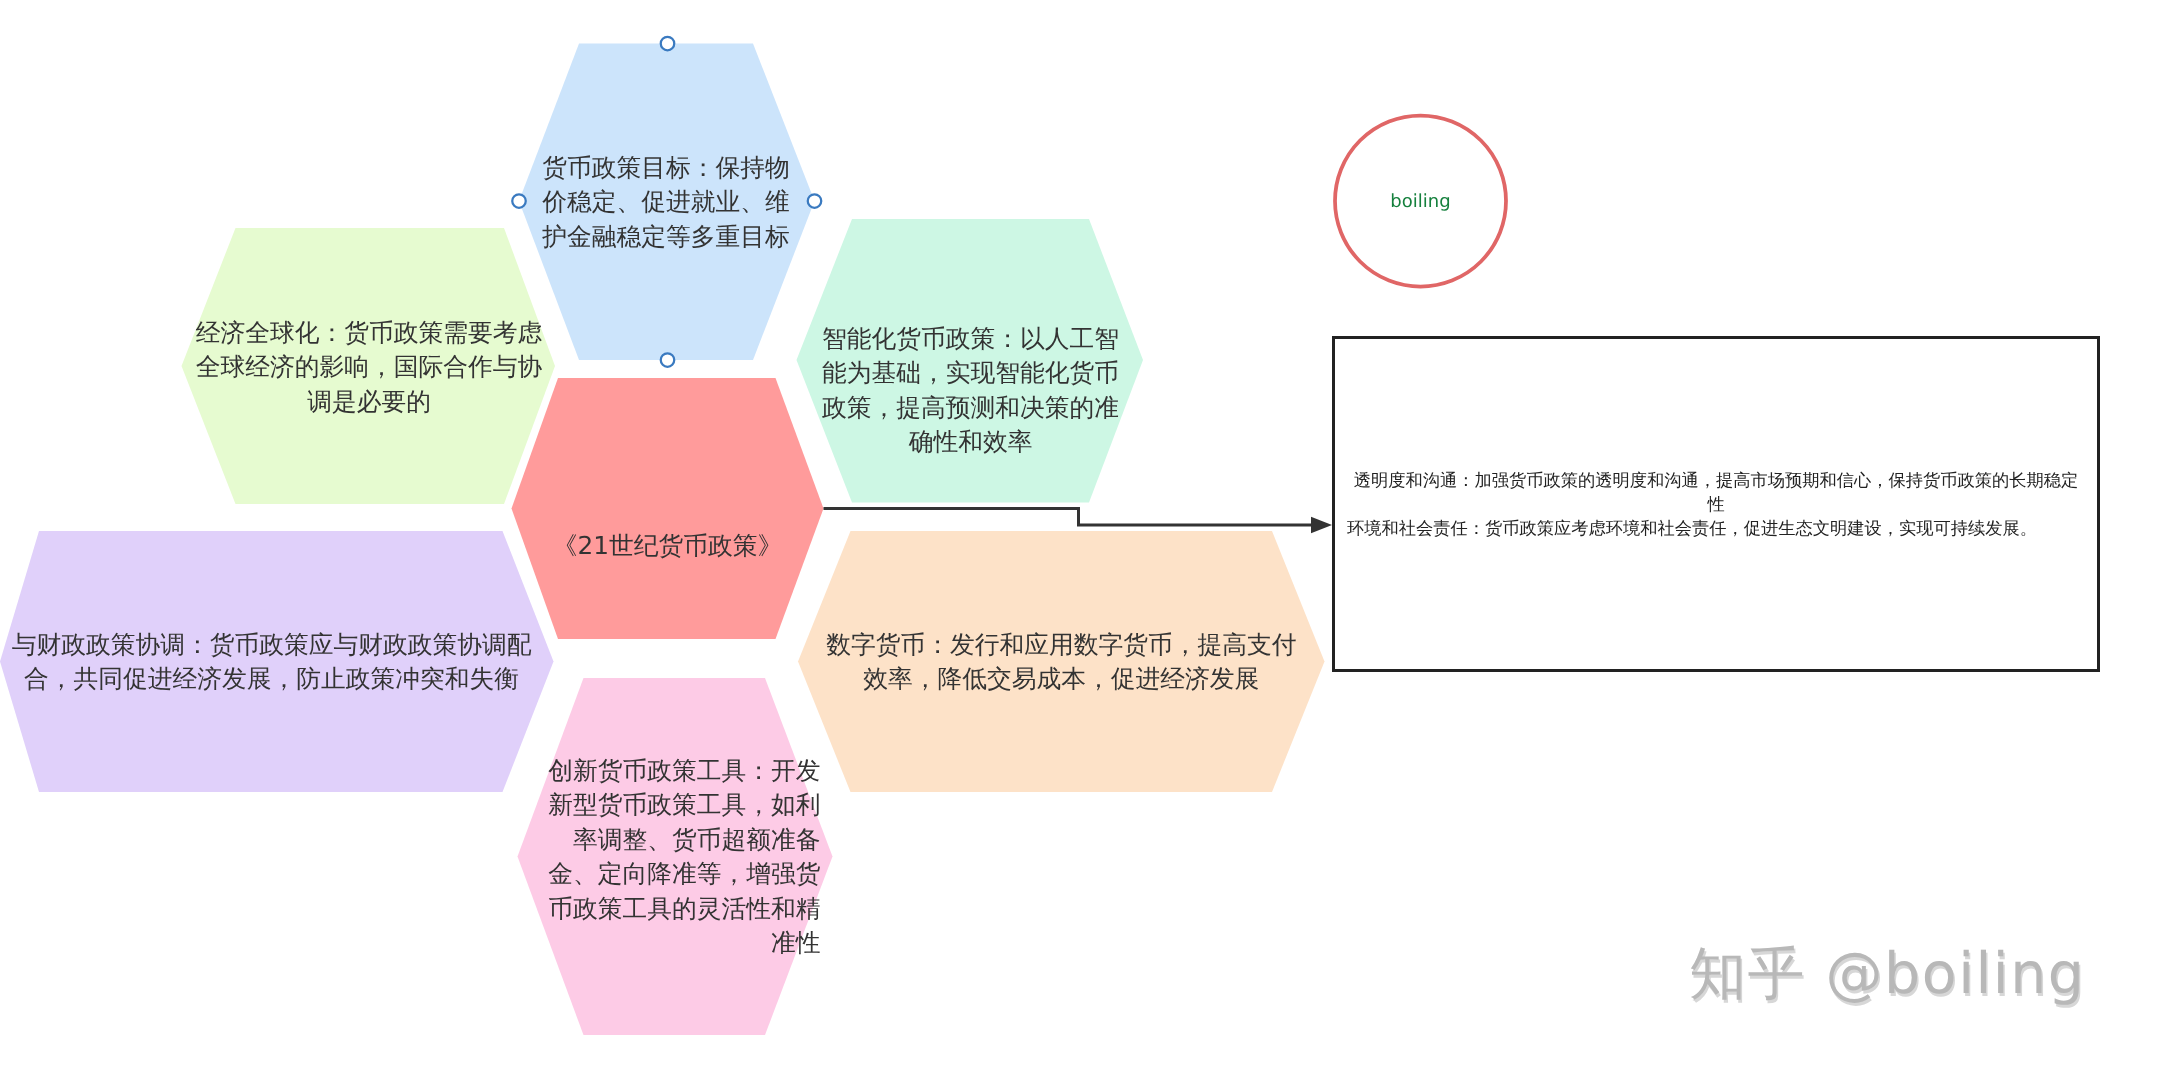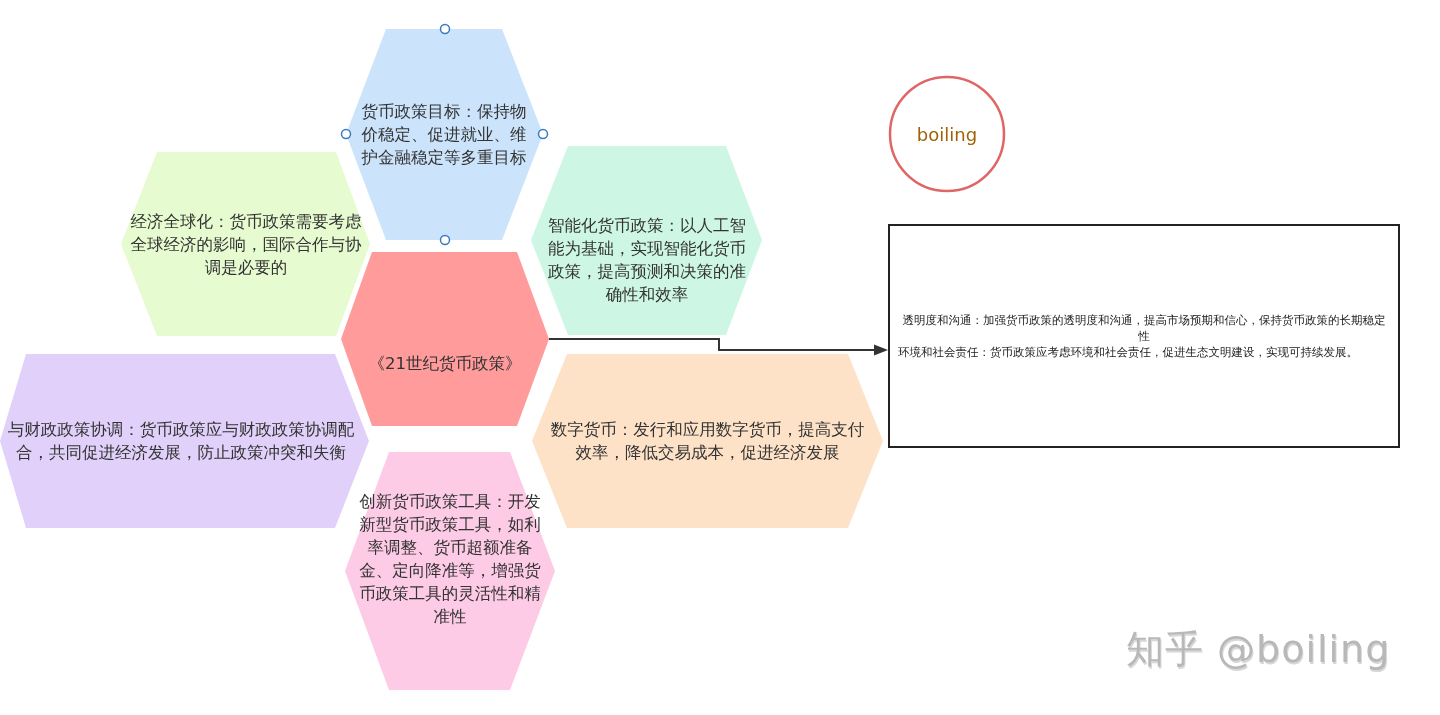--- a/index.html
+++ b/index.html
@@ -12,21 +12,21 @@
     text-align: center; color: #333333; font-size: 16.5px; line-height: 23px;
     box-sizing: border-box; word-break: break-all;
   }
   .box-label {
     position: absolute; display: flex; flex-direction: column; align-items: flex-start; justify-content: center;
     text-align: center; color: #222222; font-size: 11.5px; line-height: 16px; box-sizing: border-box;
   }
   .box-label p { margin: 0; }
   .circle-label {
     position: absolute; display: flex; align-items: center; justify-content: center;
-    color: #a16207; font-size: 18px;
+    color: #15803d; font-size: 12px;
   }
   .watermark {
     position: absolute; color: #b8b8b8; font-size: 38px; letter-spacing: 1px;
     text-shadow: 1px 2px 0 rgba(140,140,140,0.35);
   }
 </style>
 </head>
 <body>
 
 <div class="canvas">
@@ -65,21 +65,21 @@
   <div class="hex-label" style="left:128px; top:152px; width:236px; height:184px;">经济全球化：货币政策需要考虑全球经济的影响，国际合作与协调是必要的</div>
 
   <div class="hex-label" style="left:540px; top:146px; width:214px; height:189px;margin-top:19px;">智能化货币政策：以人工智能为基础，实现智能化货币政策，提高预测和决策的准确性和效率</div>
 
   <div class="hex-label" style="left:350px; top:256px; width:190px; height:174px;margin-top:20px;">《21世纪货币政策》</div>
 
   <div class="hex-label" style="left:0px; top:354px; width:362px; height:174px;">与财政政策协调：货币政策应与财政政策协调配合，共同促进经济发展，防止政策冲突和失衡</div>
 
   <div class="hex-label" style="left:545px; top:354px; width:325px; height:174px;">数字货币：发行和应用数字货币，提高支付效率，降低交易成本，促进经济发展</div>
 
-  <div class="hex-label" style="left:353px; top:440px; width:194px; height:238px;">创新货币政策工具：开发新型货币政策工具，如利率调整、货币超额准备金、定向降准等，增强货币政策工具的灵活性和精准性</div>
+  <div class="hex-label" style="left:353px; top:452px; width:194px; height:238px;text-align:right;">创新货币政策工具：开发新型货币政策工具，如利率调整、货币超额准备金、定向降准等，增强货币政策工具的灵活性和精准性</div>
 
   <div class="box-label" style="left:892px; top:228px; width:504px; height:216px; padding:0 6px;">
     <p>透明度和沟通：加强货币政策的透明度和沟通，提高市场预期和信心，保持货币政策的长期稳定性</p>
     <p>环境和社会责任：货币政策应考虑环境和社会责任，促进生态文明建设，实现可持续发展。</p>
   </div>
 
   <div class="circle-label" style="left:890px; top:77px; width:114px; height:114px;">boiling</div>
 
   <div class="watermark" style="left:1126px; top:624px;">知乎 @boiling</div>
 </div>

